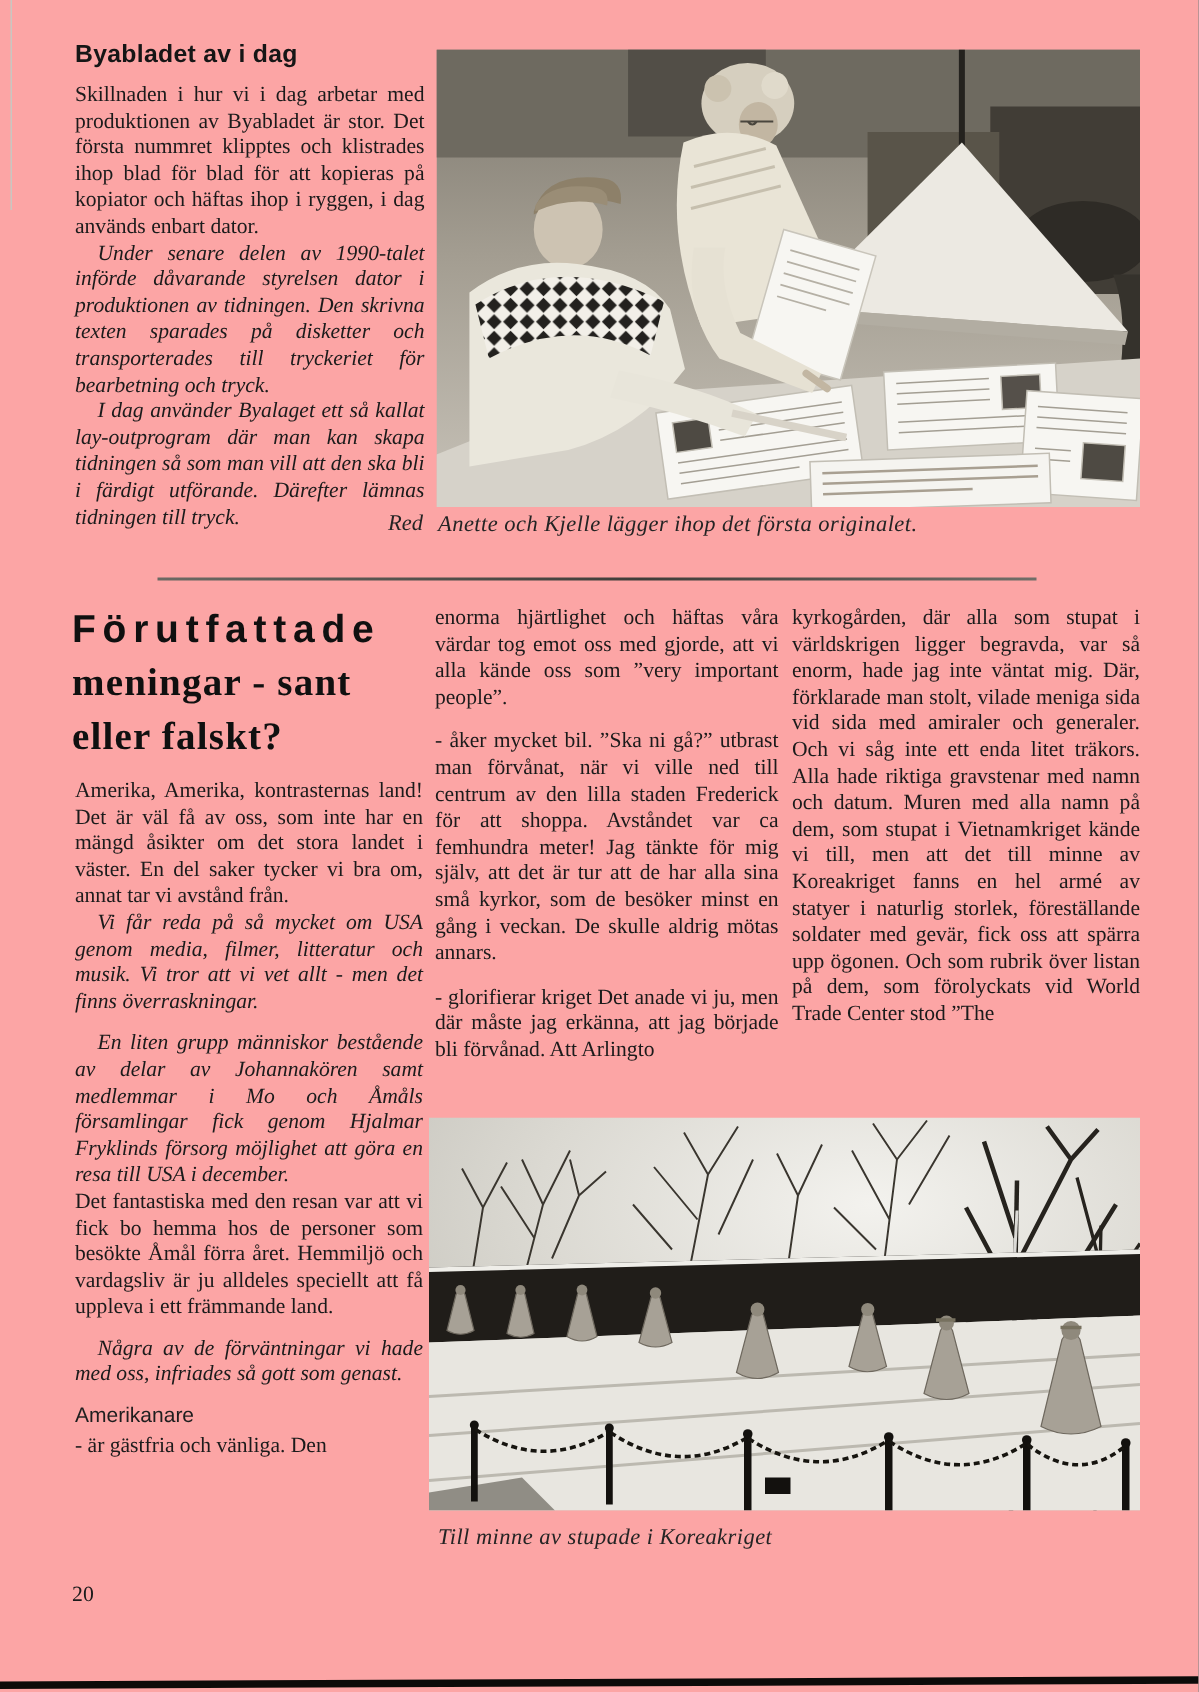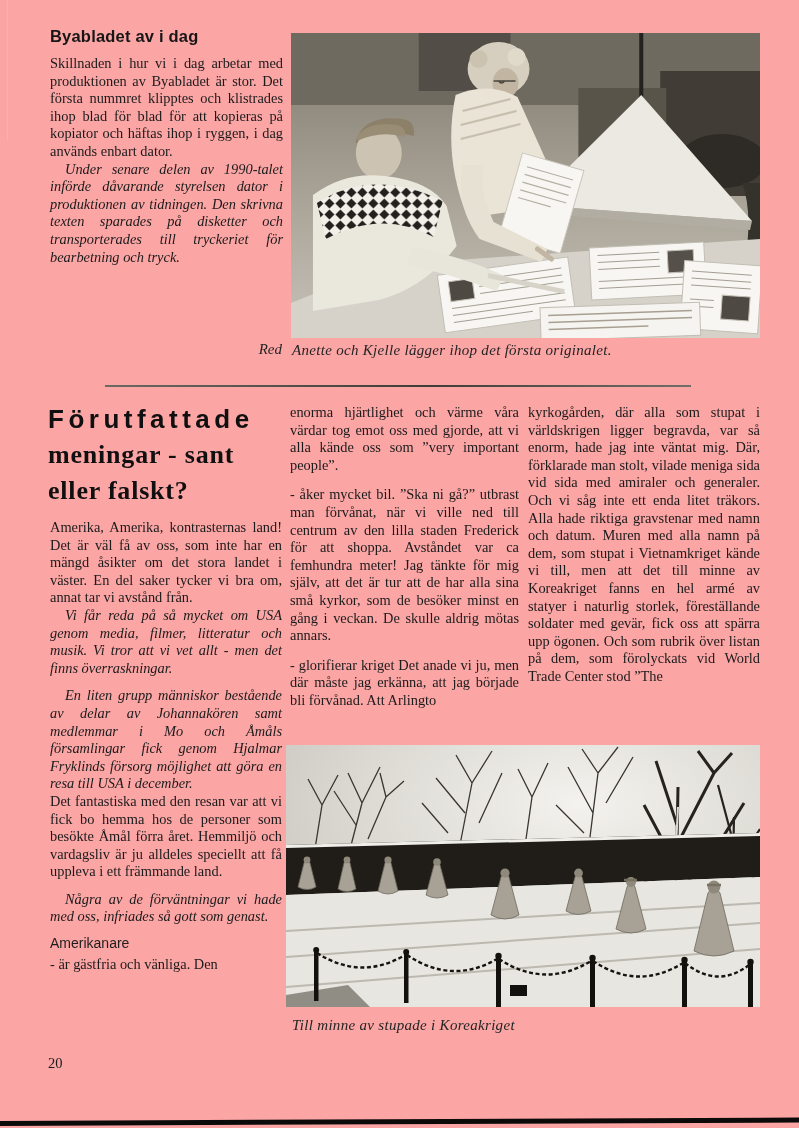--- a/index.html
+++ b/index.html
@@ -51,20 +51,21 @@
 <body>
 
 <div id="stage">
 
   <div class="scan-left"></div>
 
   <div class="topcol">
     <h2>Byabladet av i dag</h2>
     <p class="bt">Skillnaden i hur vi i dag arbetar med produktionen av Byabladet är stor. Det första nummret klipptes och klistrades ihop blad för blad för att kopieras på kopiator och häftas ihop i ryggen, i dag används enbart dator.</p>
     <p class="bt ind">Under senare delen av 1990-talet införde dåvarande styrelsen dator i produktionen av tidningen. Den skrivna texten sparades på disketter och transporterades till tryckeriet för bearbetning och tryck.</p>
+    <p class="bt ind">I dag använder Byalaget ett så kallat lay-outprogram där man kan skapa tidningen så som man vill att den ska bli i färdigt utförande. Därefter lämnas tidningen till tryck.</p>
   </div>
   <div class="red-sig">Red</div>
 
   <div class="photo-top">
     <svg viewBox="0 0 470 305" preserveAspectRatio="none">
       <defs>
         <linearGradient id="bgg" x1="0" y1="0" x2="0" y2="1">
           <stop offset="0" stop-color="#7d786e"></stop>
             <stop offset="0.45" stop-color="#a39d91"></stop>
             <stop offset="1" stop-color="#c7c2b8"></stop>
@@ -148,21 +149,21 @@
     <p class="bt">Amerika, Amerika, kontrasternas land! Det är väl få av oss, som inte har en mängd åsikter om det stora landet i väster. En del saker tycker vi bra om, annat tar vi avstånd från.</p>
     <p class="bt ind">Vi får reda på så mycket om USA genom media, filmer, litteratur och musik. Vi tror att vi vet allt - men det finns överraskningar.</p>
     <p class="bt ind gap">En liten grupp människor bestående av delar av Johannakören samt medlemmar i Mo och Åmåls församlingar fick genom Hjalmar Fryklinds försorg möjlighet att göra en resa till USA i december.</p>
     <p class="bt">Det fantastiska med den resan var att vi fick bo hemma hos de personer som besökte Åmål förra året. Hemmiljö och vardagsliv är ju alldeles speciellt att få uppleva i ett främmande land.</p>
     <p class="bt ind gap">Några av de förväntningar vi hade med oss, infriades så gott som genast.</p>
     <div class="subhead">Amerikanare</div>
     <p class="bt">- är gästfria och vänliga. Den</p>
   </div>
 
   <div class="col col2">
-    <p class="bt">enorma hjärtlighet och värme våra värdar tog emot oss med gjorde, att vi alla kände oss som ”very important people”.</p>
+    <p class="bt">enorma hjärtlighet och häftas våra värdar tog emot oss med gjorde, att vi alla kände oss som ”very important people”.</p>
     <p class="bt">- åker mycket bil. ”Ska ni gå?” utbrast man förvånat, när vi ville ned till centrum av den lilla staden Frederick för att shoppa. Avståndet var ca femhundra meter! Jag tänkte för mig själv, att det är tur att de har alla sina små kyrkor, som de besöker minst en gång i veckan. De skulle aldrig mötas annars.</p>
     <p class="bt">- glorifierar kriget Det anade vi ju, men där måste jag erkänna, att jag började bli förvånad. Att Arlingto</p>
   </div>
 
   <div class="col col3">
     <p class="bt">kyrkogården, där alla som stupat i världskrigen ligger begravda, var så enorm, hade jag inte väntat mig. Där, förklarade man stolt, vilade meniga sida vid sida med amiraler och generaler. Och vi såg inte ett enda litet träkors. Alla hade riktiga gravstenar med namn och datum. Muren med alla namn på dem, som stupat i Vietnamkriget kände vi till, men att det till minne av Koreakriget fanns en hel armé av statyer i naturlig storlek, föreställande soldater med gevär, fick oss att spärra upp ögonen. Och som rubrik över listan på dem, som förolyckats vid World Trade Center stod ”The</p>
   </div>
 
   <div class="photo-bottom">
     <svg viewBox="0 0 474 262" preserveAspectRatio="none">

